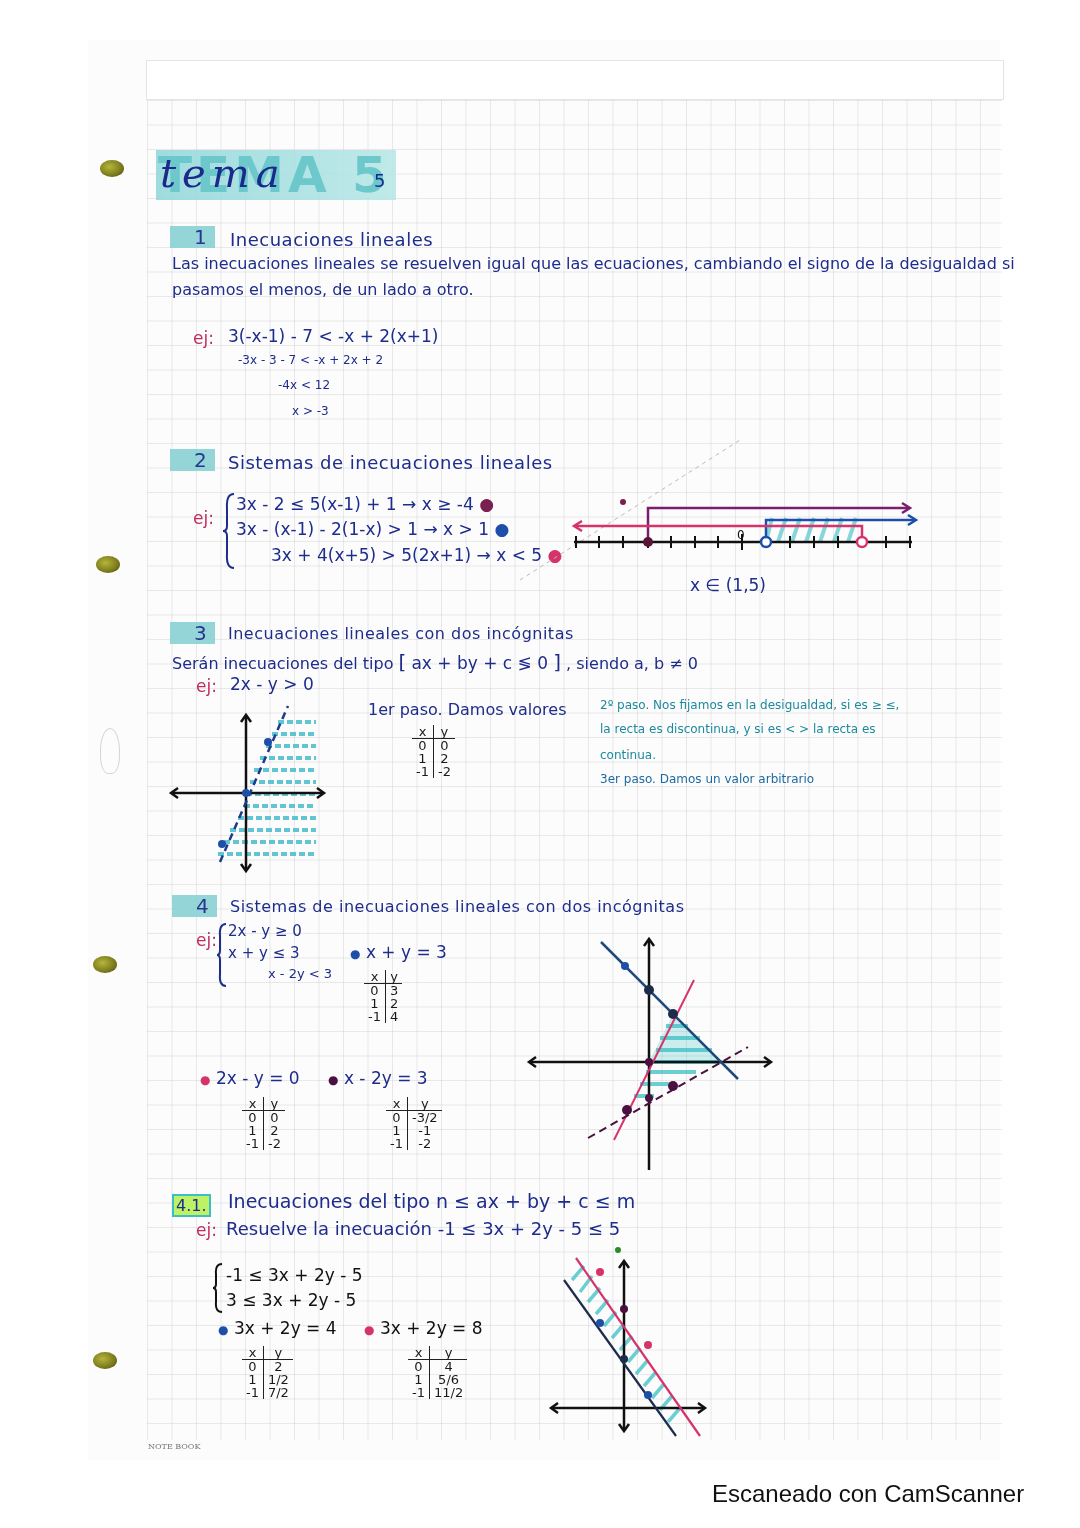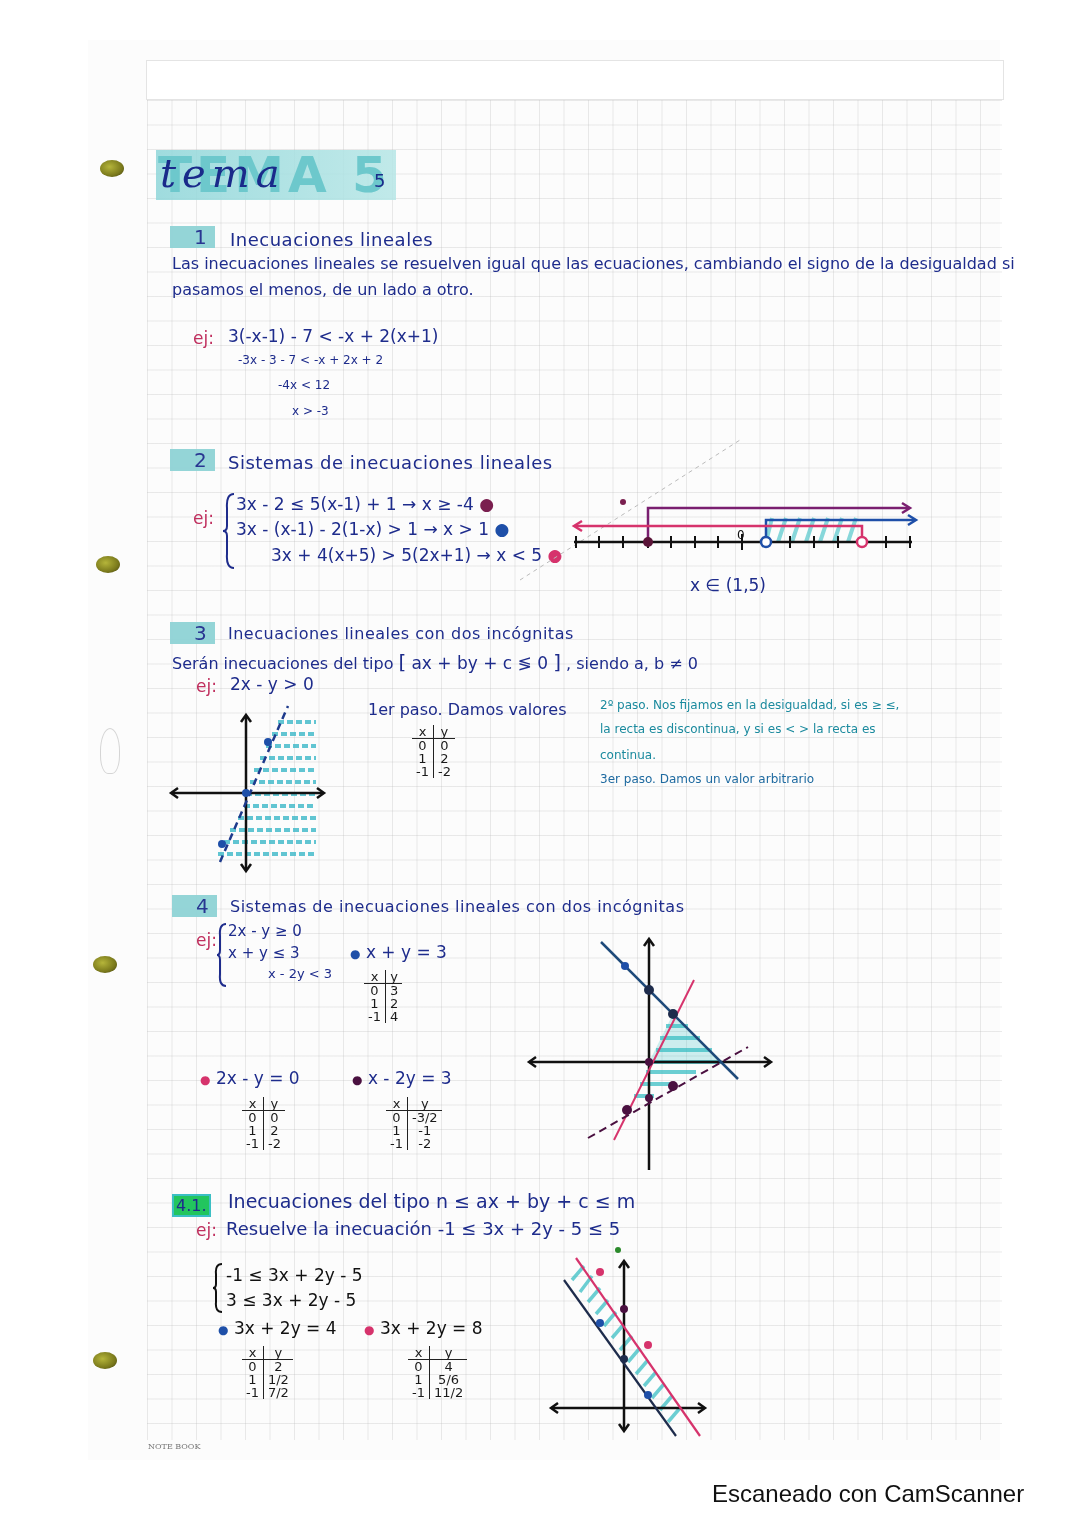--- a/index.html
+++ b/index.html
@@ -268,21 +268,21 @@
         <td>1</td>
         <td>2</td>
       </tr>
   <tr>
         <td>-1</td>
         <td>-2</td>
       </tr>
 </tbody>
   </table>
 
-<div class="hand math" style="left:352px;top:1068px;">
+<div class="hand math" style="left:328px;top:1068px;">
   <span style="color:#4a1040;font-size:12px;">●</span>
   <span>x - 2y = 3</span>
 </div>
 <table class="tv" style="left:386px;top:1097px;">
   <tbody>
       <tr>
         <th>x</th>
         <th>y</th>
       </tr>
   <tr>
@@ -322,21 +322,21 @@
   <line x1="62" y1="204" x2="222" y2="113" stroke="#4a1040" stroke-width="2" stroke-dasharray="8 5"></line>
   <circle cx="99" cy="32" r="4" fill="#1e4fa8"></circle>
   <circle cx="123" cy="56" r="5" fill="#1e2c4c"></circle>
   <circle cx="147" cy="80" r="5" fill="#1e2c4c"></circle>
   <circle cx="123" cy="128" r="4" fill="#4a1040"></circle>
   <circle cx="147" cy="152" r="5" fill="#4a1040"></circle>
   <circle cx="123" cy="164" r="4" fill="#4a1040"></circle>
   <circle cx="101" cy="176" r="5" fill="#4a1040"></circle>
 </svg>
 
-<div class="hand" style="left:172px;top:1194px;border:2px solid #3bbfc4;background:#22c55e;font-size:16px;padding:0 2px;">4.1.</div>
+<div class="hand" style="left:172px;top:1194px;border:2px solid #3bbfc4;background:#bef264;font-size:16px;padding:0 2px;">4.1.</div>
 <div class="hand" style="left:228px;top:1190px;font-size:19px;">Inecuaciones del tipo n ≤ ax + by + c ≤ m</div>
 <div class="hand math pink" style="left:196px;top:1220px;">ej:</div>
 <div class="hand" style="left:226px;top:1218px;font-size:18px;">Resuelve la inecuación -1 ≤ 3x + 2y - 5 ≤ 5</div>
 
 <svg style="left:212px;top:1262px;" width="12" height="52">
   <path d="M10 2 Q3 2 4 12 L4 22 Q4 26 1 26 Q4 26 4 30 L4 40 Q3 50 10 50" fill="none" stroke="#111" stroke-width="2"></path>
 </svg>
 <div class="hand math" style="left:226px;top:1265px;color:#111;">-1 ≤ 3x + 2y - 5</div>
 <div class="hand math" style="left:226px;top:1290px;color:#111;text-align:right;">3 ≤ 3x + 2y - 5</div>
 

